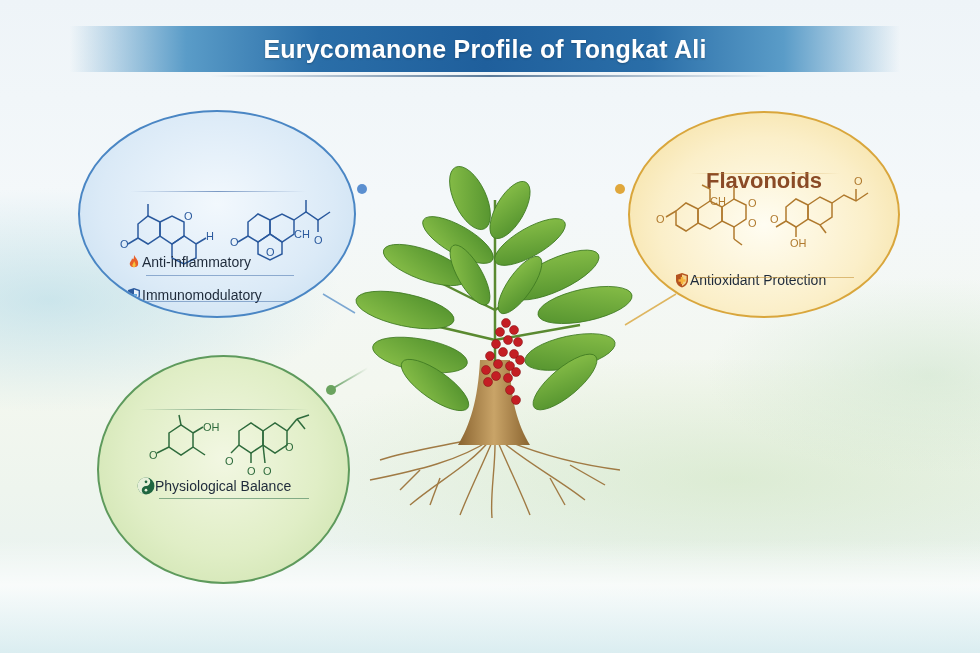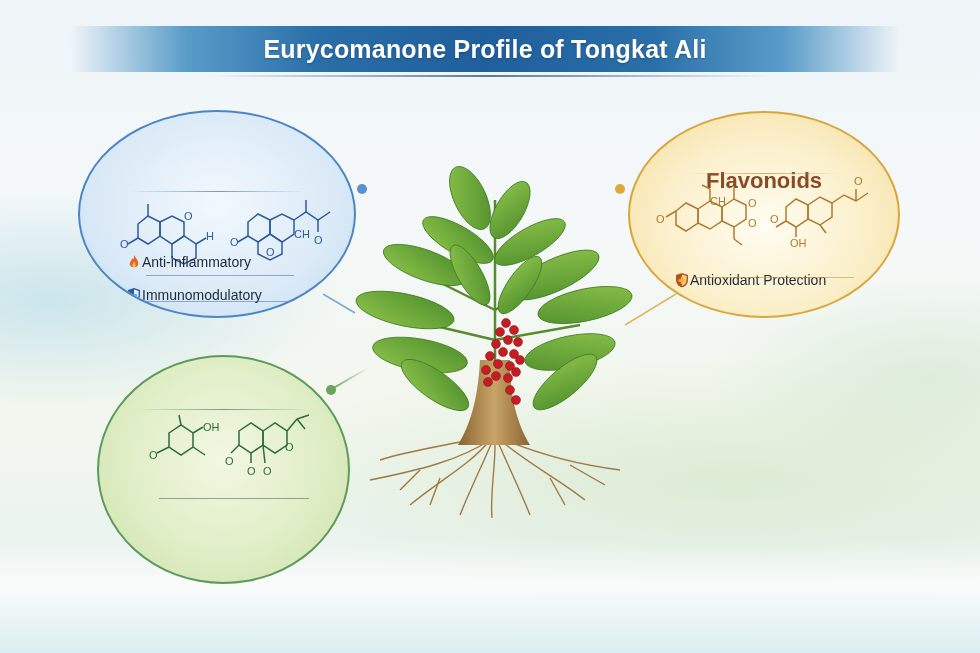--- a/index.html
+++ b/index.html
@@ -218,20 +218,29 @@
     </g>
     <g fill="#2e6b3c" font-family="Liberation Sans, sans-serif" font-size="11">
       <text x="90" y="22">OH</text>
         <text x="36" y="50">O</text>
       <text x="112" y="56">O</text>
         <text x="134" y="66">O</text>
         <text x="150" y="66">O</text>
         <text x="172" y="42">O</text>
     </g>
   </svg>
+  <div class="benefit" style="left:38px;top:120px;">
+    <svg class="icon" viewBox="0 0 16 16" style="width:18px;height:18px;">
+      <circle cx="8" cy="8" r="7.5" fill="#1f6640"></circle>
+      <path d="M8 0.5 A3.75 3.75 0 0 1 8 8 A3.75 3.75 0 0 0 8 15.5 A7.5 7.5 0 0 1 8 0.5 Z" fill="#e6f0da"></path>
+      <circle cx="8" cy="4.25" r="1.2" fill="#1f6640"></circle>
+      <circle cx="8" cy="11.75" r="1.2" fill="#e6f0da"></circle>
+    </svg>
+    <span>Physiological Balance</span>
+  </div>
   <div class="benefit-line" style="left:60px;top:141px;width:150px;background:rgba(31,102,64,0.5);"></div>
 </div>
 
 <svg class="plant" viewBox="0 0 300 360">
   <defs>
     <linearGradient id="leafG" x1="0" y1="0" x2="1" y2="1">
       <stop offset="0" stop-color="#8cc24a"></stop>
         <stop offset="1" stop-color="#4f8f2c"></stop>
     </linearGradient>
     <linearGradient id="rootG" x1="0" x2="1">

